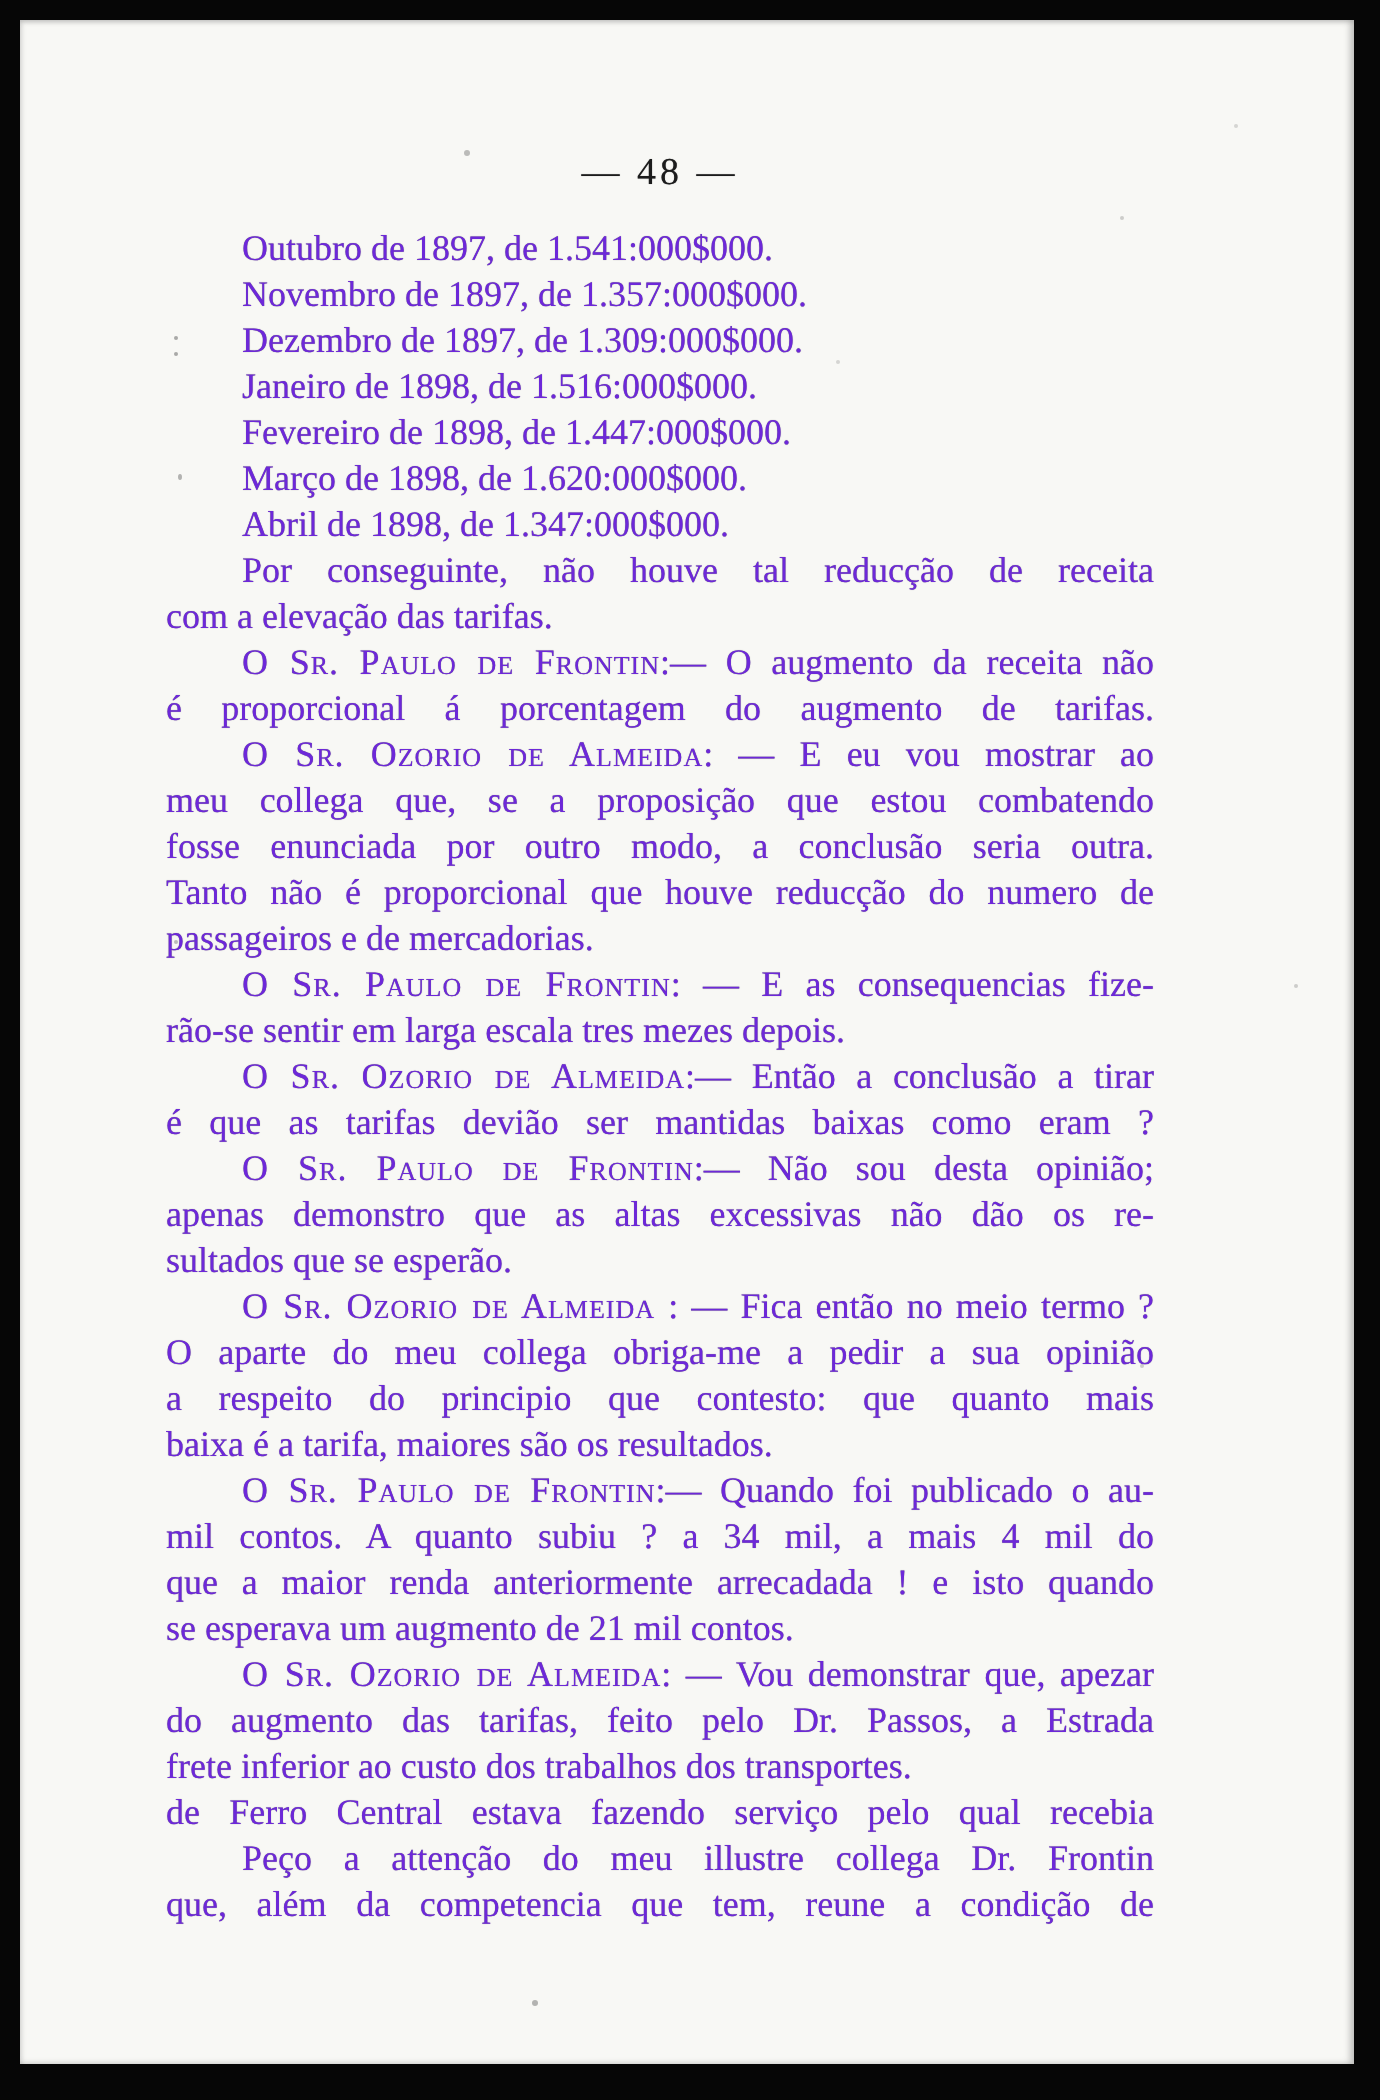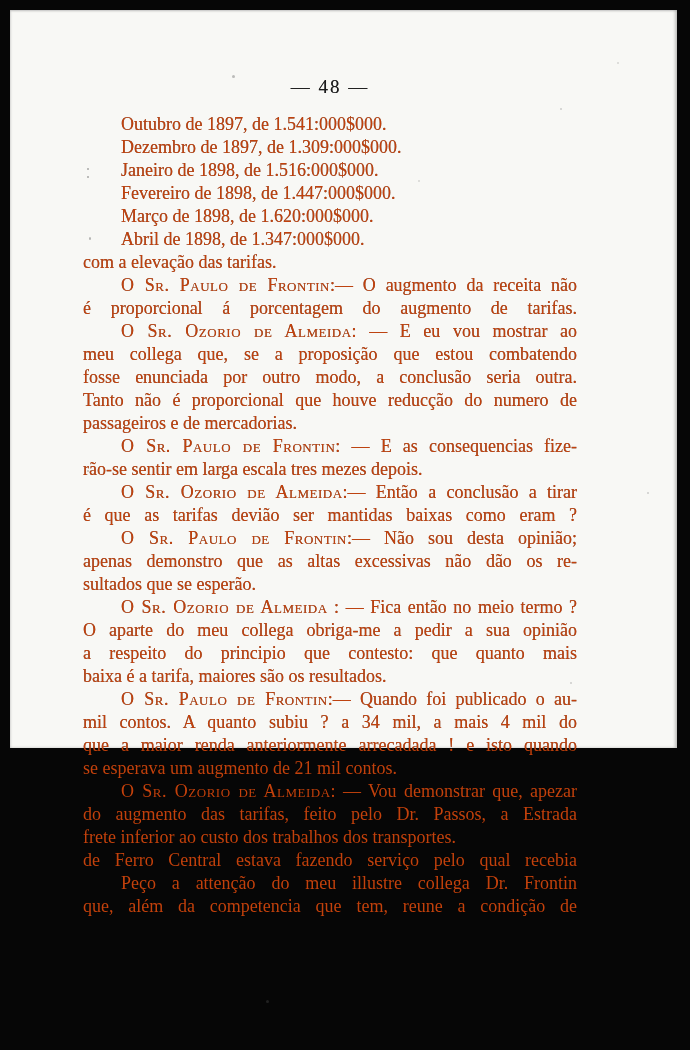--- a/index.html
+++ b/index.html
@@ -17,42 +17,42 @@
   .photo-frame {
     position: absolute;
     inset: 0;
     background: #060606;
   }
   .page {
     position: absolute;
     left: 10px;
     top: 10px;
     width: 667px;
-    height: 738px;
+    height: 1022px;
     background: #f8f8f5;
     box-shadow: inset -2px 0 3px rgba(90,90,90,0.35), inset 1px 1px 2px rgba(120,120,120,0.25);
   }
   .page-number {
     position: absolute;
     left: 73px;
     top: 66px;
     width: 494px;
     text-align: center;
     font-size: 19px;
     letter-spacing: 2px;
     color: #1c1c1c;
     text-shadow: 0 0 0.4px rgba(0,0,0,0.55);
   }
   .text-block {
     position: absolute;
     left: 73px;
     top: 103px;
     width: 494px;
     font-size: 18px;
-    color: #c2410c;
+    color: #6d28d9;
     text-shadow: 0 0 0.4px rgba(0,0,0,0.55);
   }
   .line {
     height: 23px;
     line-height: 23px;
     overflow: hidden;
     text-align: left;
   }
   .line.just {
     text-align: justify;
@@ -73,25 +73,27 @@
   }
 </style>
 </head>
 <body>
 
 <div class="photo-frame">
   <div class="page">
     <div class="page-number">— 48 —</div>
     <div class="text-block">
         <div class="line indent"><span>Outubro de 1897, de 1.541:000$000.</span></div>
+        <div class="line indent"><span>Novembro de 1897, de 1.357:000$000.</span></div>
         <div class="line indent"><span>Dezembro de 1897, de 1.309:000$000.</span></div>
         <div class="line indent"><span>Janeiro de 1898, de 1.516:000$000.</span></div>
         <div class="line indent"><span>Fevereiro de 1898, de 1.447:000$000.</span></div>
         <div class="line indent"><span>Março de 1898, de 1.620:000$000.</span></div>
         <div class="line indent"><span>Abril de 1898, de 1.347:000$000.</span></div>
+        <div class="line indent just"><span>Por conseguinte, não houve tal reducção de receita</span></div>
         <div class="line"><span>com a elevação das tarifas.</span></div>
         <div class="line indent just"><span class="sc">O Sr. Paulo de Frontin</span><span>:— O augmento da receita não</span></div>
         <div class="line just"><span>é proporcional á porcentagem do augmento de tarifas.</span></div>
         <div class="line indent just"><span class="sc">O Sr. Ozorio de Almeida</span><span>: — E eu vou mostrar ao</span></div>
         <div class="line just"><span>meu collega que, se a proposição que estou combatendo</span></div>
         <div class="line just"><span>fosse enunciada por outro modo, a conclusão seria outra.</span></div>
         <div class="line just"><span>Tanto não é proporcional que houve reducção do numero de</span></div>
         <div class="line"><span>passageiros e de mercadorias.</span></div>
         <div class="line indent just"><span class="sc">O Sr. Paulo de Frontin</span><span>: — E as consequencias fize-</span></div>
         <div class="line"><span>rão-se sentir em larga escala tres mezes depois.</span></div>

